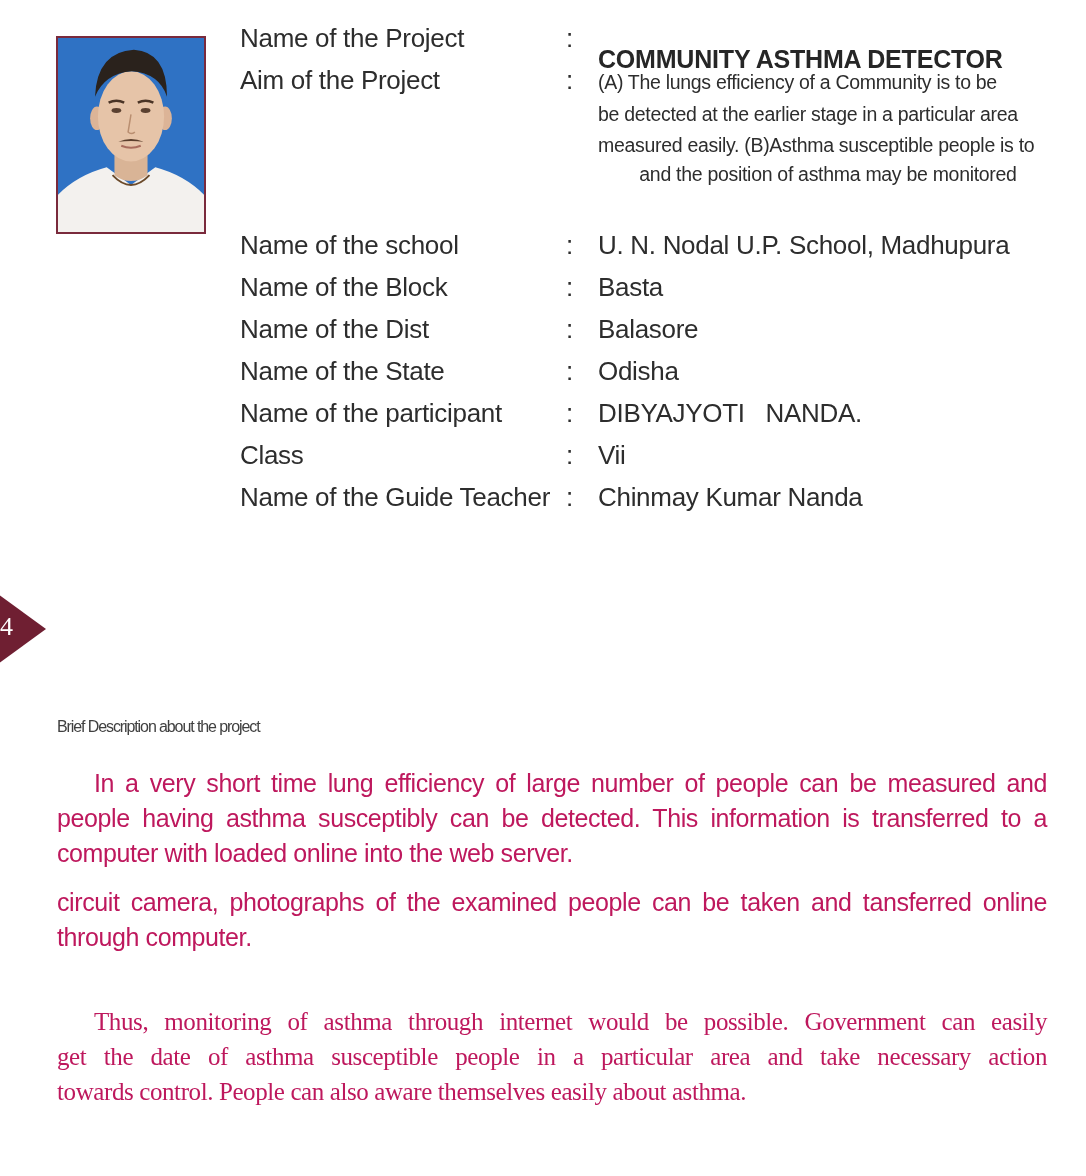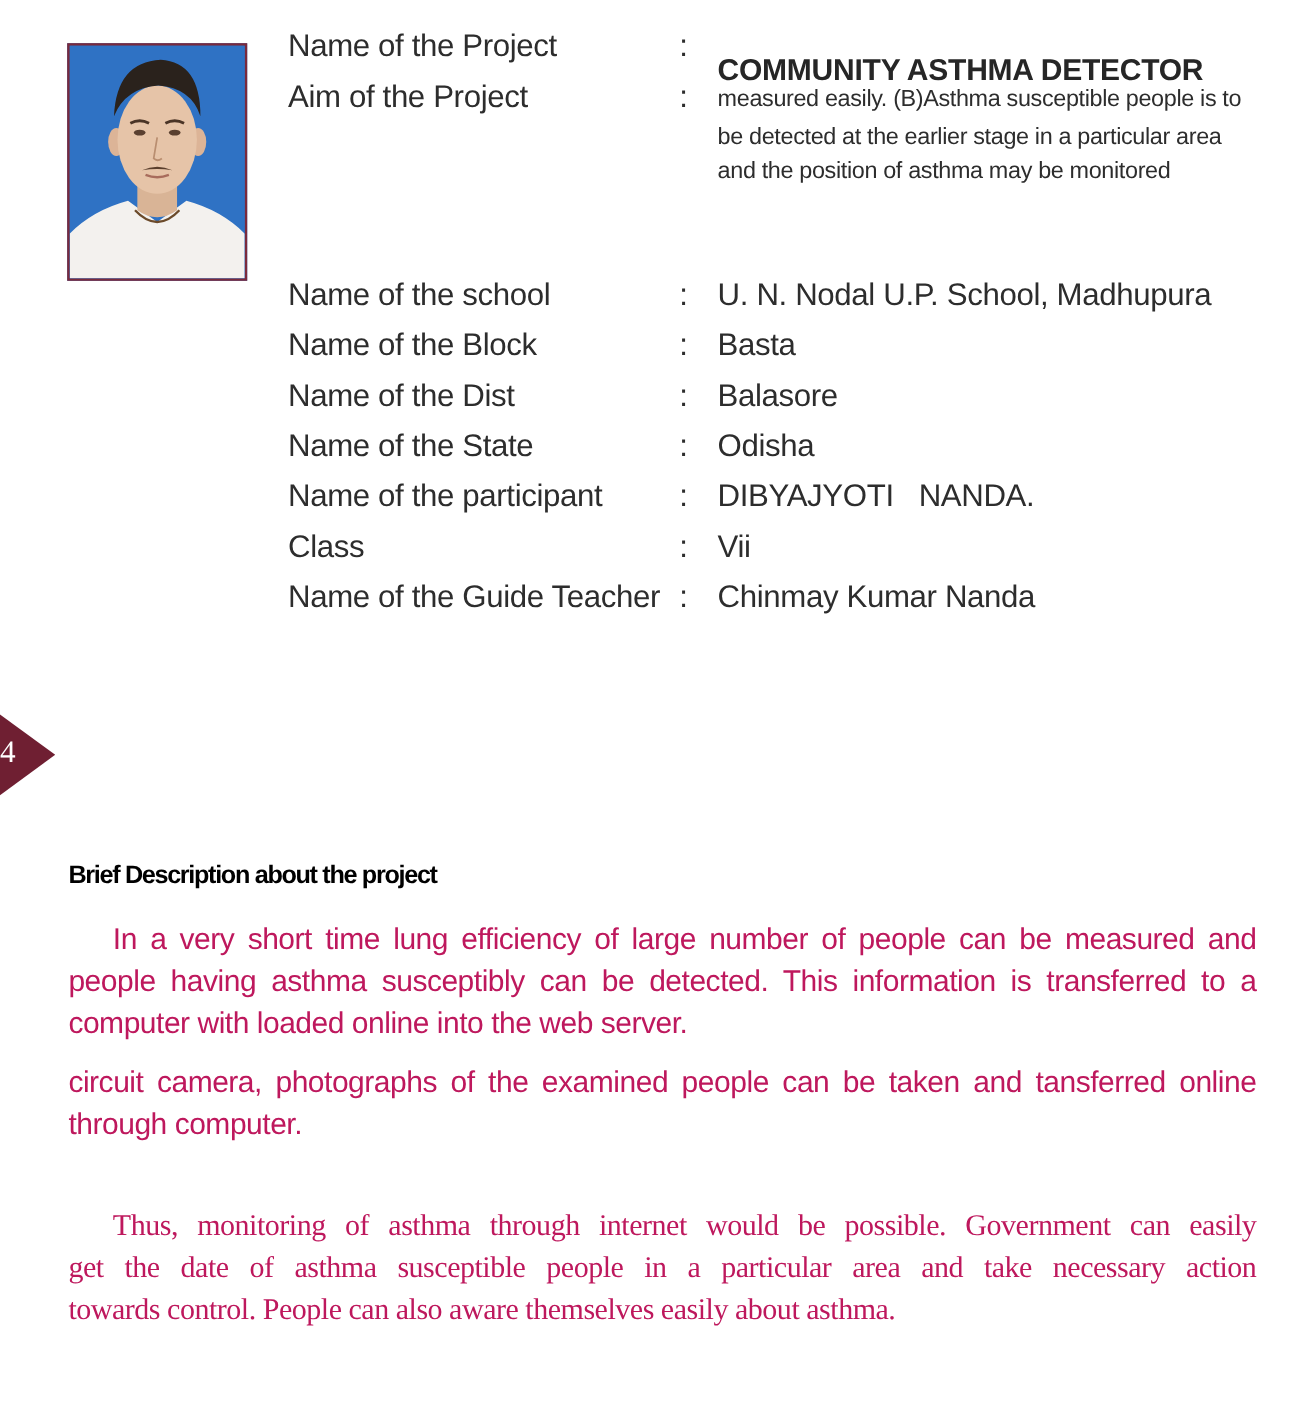--- a/index.html
+++ b/index.html
@@ -90,23 +90,23 @@
       font-size: 26px;
       color: #ffffff;
       line-height: 30px;
     }
 
     
     .section-heading {
       position: absolute;
       left: 57px;
       top: 718px;
-      font-size: 21px;
-      font-weight: bold;
-      color: #000000;
+      font-size: 16px;
+      font-weight: normal;
+      color: #404040;
       letter-spacing: -1.1px;
       white-space: nowrap;
     }
     .para {
       position: absolute;
       left: 57px;
       width: 990px;
       font-size: 25px;
       line-height: 35px;
       color: #be185d;
@@ -162,23 +162,24 @@
   <span class="info-label">Name of the  Project</span>
   <span class="info-colon">:</span>
   <span class="info-value bold">COMMUNITY ASTHMA DETECTOR</span>
 </div>
 
 <div class="info-row" style="top:65px;">
   <span class="info-label">Aim of the Project</span>
   <span class="info-colon">:</span>
 </div>
 <div class="aim-value">
+  <span>(A) The lungs efficiency of a Community is to be</span>
+  <span style="line-height:30px;">be detected at the earlier stage in a particular area</span>
   <span>measured easily. (B)Asthma susceptible people is to</span>
-  <span style="line-height:30px;">be detected at the earlier stage in a particular area</span>
-  <span style="line-height:26px;">and the position of asthma may be monitored</span>
+  <span style="line-height:26px;text-align:center;">and the position of asthma may be monitored</span>
 </div>
 
 <div class="info-row" style="top:230px;">
   <span class="info-label">Name of the school</span>
   <span class="info-colon">:</span>
   <span class="info-value">U. N. Nodal U.P. School, Madhupura</span>
 </div>
 
 <div class="info-row" style="top:272px;">
   <span class="info-label">Name of the Block</span>

